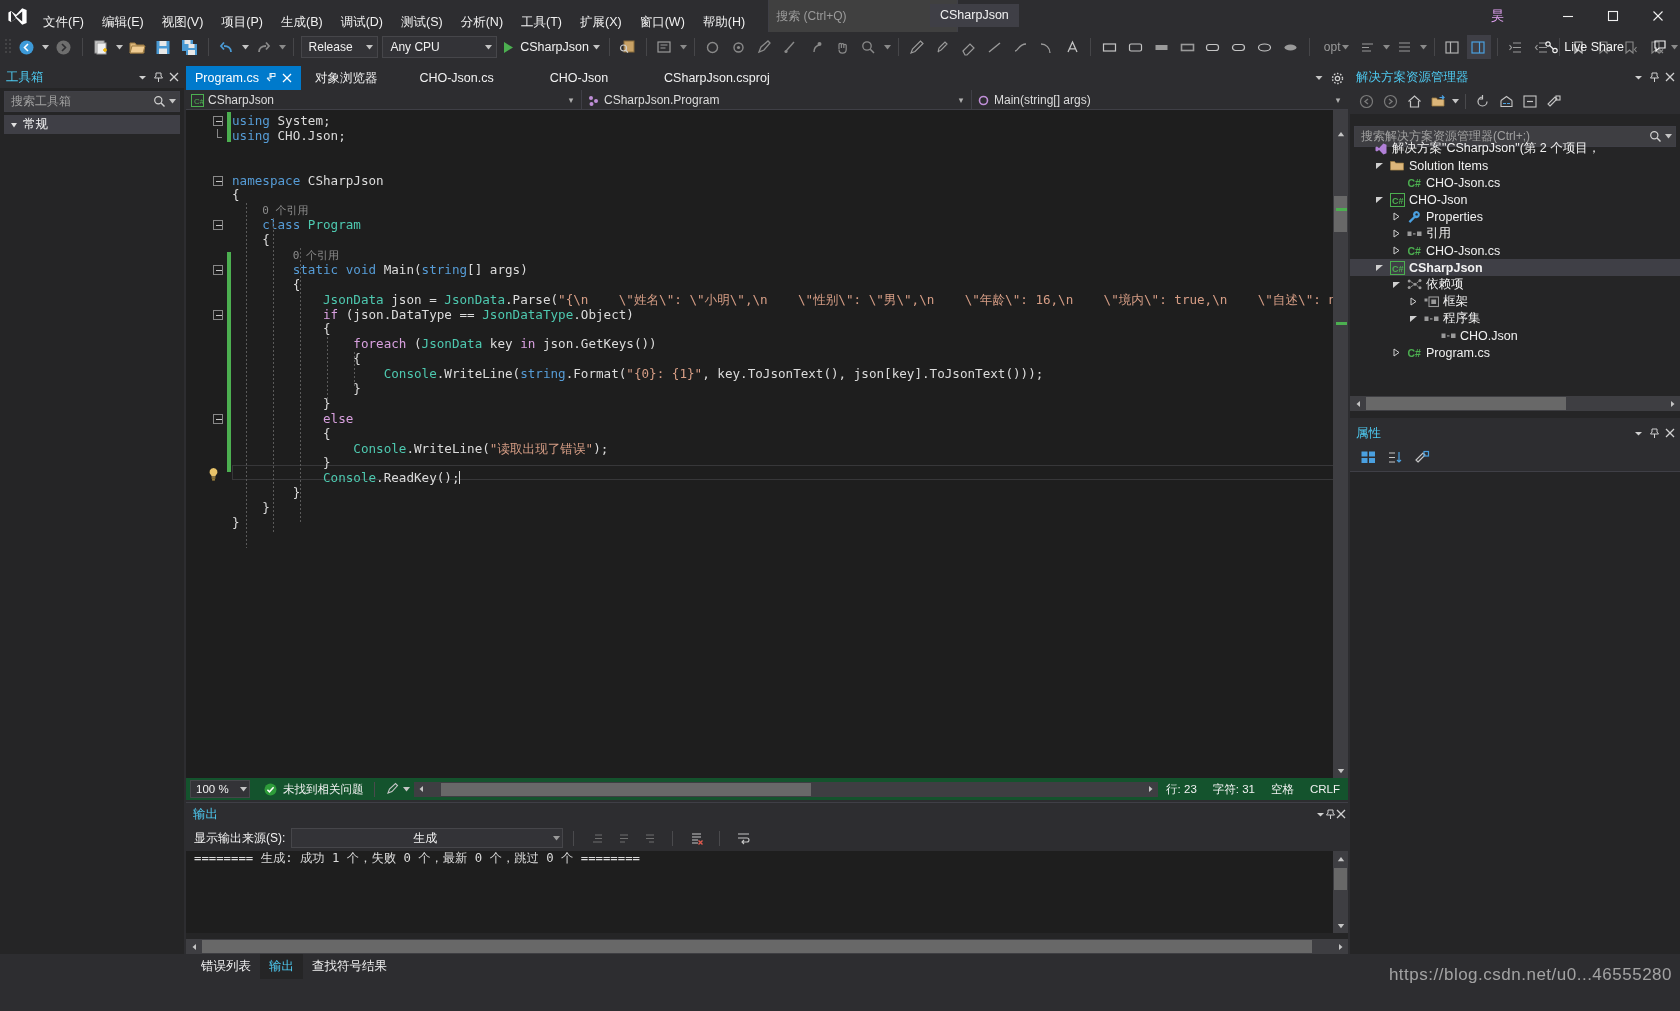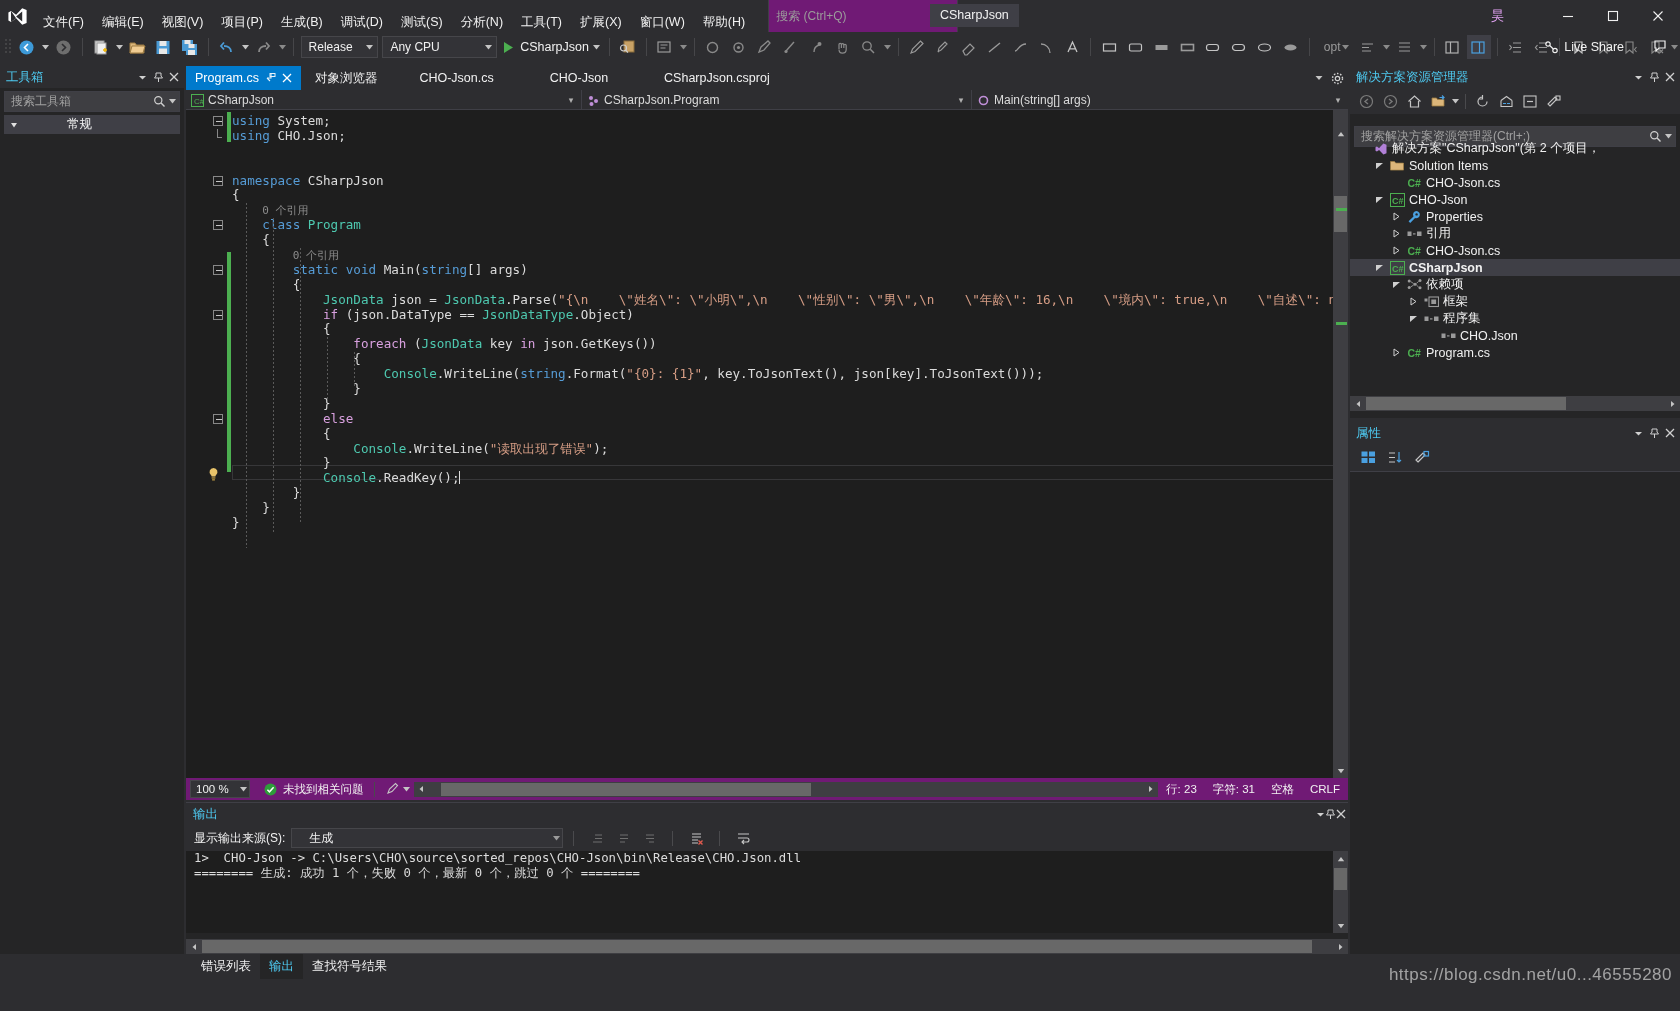--- a/index.html
+++ b/index.html
@@ -19,21 +19,21 @@
   }
   .vs-logo {
     width: 34px; height: 32px; display: flex; align-items: center; justify-content: center;
   }
   .menu { display: flex; align-items: center; height: 32px; }
   .menu-item {
     color: #f1f1f1; font-size: 12.5px; padding: 0 9px; height: 32px;
     line-height: 32px; white-space: nowrap; cursor: default; margin-top: 12px;
   }
   .search-box {
-    margin-left: 14px; width: 190px; height: 35px; background: #701a75;
+    margin-left: 14px; width: 190px; height: 35px; background: #404040;
     border: 1px solid #3f3f46; display: flex; align-items: center;
     padding: 0 4px 0 7px;
   }
   .search-box .ph { color: #9b9b9b; font-size: 12px; flex: 1; }
   .title-center {
     position: absolute; left: 930px; top: 4px; height: 23px; line-height: 23px;
     color: #f1f1f1; font-size: 12.5px; padding: 0 10px; background: #3f3f46;
   }
   .win-user {
     position: absolute; right: 176px; top: 0; height: 32px; line-height: 32px;
@@ -82,21 +82,21 @@
     background-image: radial-gradient(#5a5a5e 1px, transparent 1px);
     background-size: 4px 4px; }
   .panel-head .hbtn { width: 16px; height: 18px; display: flex; align-items: center; justify-content: center; }
   .tb-search {
     margin: 3px 4px; height: 21px; background: #3e3e42; border: 1px solid #3f3f46;
     display: flex; align-items: center; padding: 0 3px 0 6px;
   }
   .tb-search .ph { flex: 1; color: #a0a0a0; font-size: 12px; }
   .tb-group {
     margin: 2px 4px 0 4px; height: 19px; background: #3f3f46; display: flex; align-items: center;
-    padding-left: 6px; color: #f1f1f1; font-size: 12.5px; gap: 44px;
+    padding-left: 6px; color: #f1f1f1; font-size: 12.5px;
   }
   .tb-empty {
     margin: 14px 10px; color: #e8e8e8; font-size: 12.5px; line-height: 19px; text-align: center;
   }
 
   
   .doctabs {
     position: absolute; left: 186px; top: 66px; width: 1162px; height: 24px;
     background: #2d2d30; display: flex; align-items: flex-end;
   }
@@ -157,21 +157,21 @@
   }
   .ed-vscroll .thumb { position: absolute; left: 1px; top: 86px; width: 13px; height: 36px; background: #686868; }
   .ed-vscroll .arrow { position: absolute; left: 0; width: 15px; height: 15px; display: flex;
     align-items: center; justify-content: center; }
   .ed-marker { position: absolute; right: 1px; width: 11px; height: 3px; }
   .ed-splitter { position: absolute; right: 0; top: 0; width: 15px; height: 16px; background: #3e3e42; }
 
   
   .edstatus {
     position: absolute; left: 186px; top: 778px; width: 1162px; height: 22px;
-    background: #701a75; display: flex; align-items: center; font-size: 11.5px; color: #f1f1f1;
+    background: #14532d; display: flex; align-items: center; font-size: 11.5px; color: #f1f1f1;
   }
   .zoom-combo {
     width: 60px; height: 18px; margin-left: 4px; background: #333337; border: 1px solid #46464a;
     display: flex; align-items: center; padding: 0 2px 0 5px;
   }
   .zoom-combo .lbl { flex: 1; }
   .issue { display: flex; align-items: center; margin-left: 14px; }
   .issue .lbl { margin-left: 6px; }
   .vsep { width: 1px; height: 15px; background: #4a4a4d; margin: 0 10px; }
   .hscroll { position: relative; flex: 1; height: 15px; background: #3e3e42; margin-left: 4px; }
@@ -185,21 +185,21 @@
     background: #252526; border-top: 1px solid #3f3f46;
   }
   .out-head { height: 22px; display: flex; align-items: center; padding: 0 2px 0 7px; background: #2d2d30; }
   .out-head .ttl { color: #4ec9f0; font-size: 12.5px; }
   .out-toolbar { height: 26px; display: flex; align-items: center; padding: 0 4px; background: #2d2d30; }
   .out-toolbar .lbl { color: #f1f1f1; font-size: 12px; margin: 0 6px 0 4px; white-space: nowrap; }
   .out-combo {
     width: 272px; height: 20px; background: #333337; border: 1px solid #46464a;
     display: flex; align-items: center; padding: 0 2px 0 5px; color: #f1f1f1; font-size: 12px;
   }
-  .out-combo .lbl2 { flex: 1; margin: 12px; }
+  .out-combo .lbl2 { flex: 1; margin: 12px; text-align: center; }
   .ot-btn { width: 24px; height: 22px; display: flex; align-items: center; justify-content: center; margin: 0 1px; }
   .out-body {
     position: absolute; left: 0; top: 48px; width: 1162px; height: 82px; background: #1e1e1e;
     overflow: hidden;
   }
   .out-line {
     font-family: "DejaVu Sans Mono", monospace; font-size: 12.3px; line-height: 15px;
     color: #dcdcdc; white-space: pre; padding-left: 8px;
   }
   .out-vs { position: absolute; right: 0; top: 0; width: 15px; height: 82px; background: #3e3e42; }
@@ -954,21 +954,20 @@
           </svg>
       </div>
       <div class="vsep"></div>
       <div class="ot-btn">
         <svg width="15" height="15" viewBox="0 0 15 15">
             <path d="M2 3h11M2 7h9a2 2 0 1 1 0 4H6M8 9l-2 2 2 2" fill="none" stroke="#c5c5c5" stroke-width="1.1"></path>
           </svg>
       </div>
     </div>
     <div class="out-body">
-      <div class="out-line">1&gt;  CHO-Json -&gt; C:\Users\CHO\source\sorted_repos\CHO-Json\bin\Release\CHO.Json.dll</div>
       <div class="out-line">======== 生成: 成功 1 个，失败 0 个，最新 0 个，跳过 0 个 ========</div>
       <div class="out-vs">
         <div style="position:absolute;left:0;top:0;width:15px;height:15px;display:flex;align-items:center;justify-content:center">
           <svg width="8" height="6" viewBox="0 0 8 6">
               <path d="M4 1l3.2 4.2H.8z" fill="#c5c5c5"></path>
             </svg>
         </div>
         <div style="position:absolute;left:1px;top:17px;width:13px;height:22px;background:#686868"></div>
         <div style="position:absolute;left:0;bottom:0;width:15px;height:15px;display:flex;align-items:center;justify-content:center">
           <svg width="8" height="6" viewBox="0 0 8 6">

